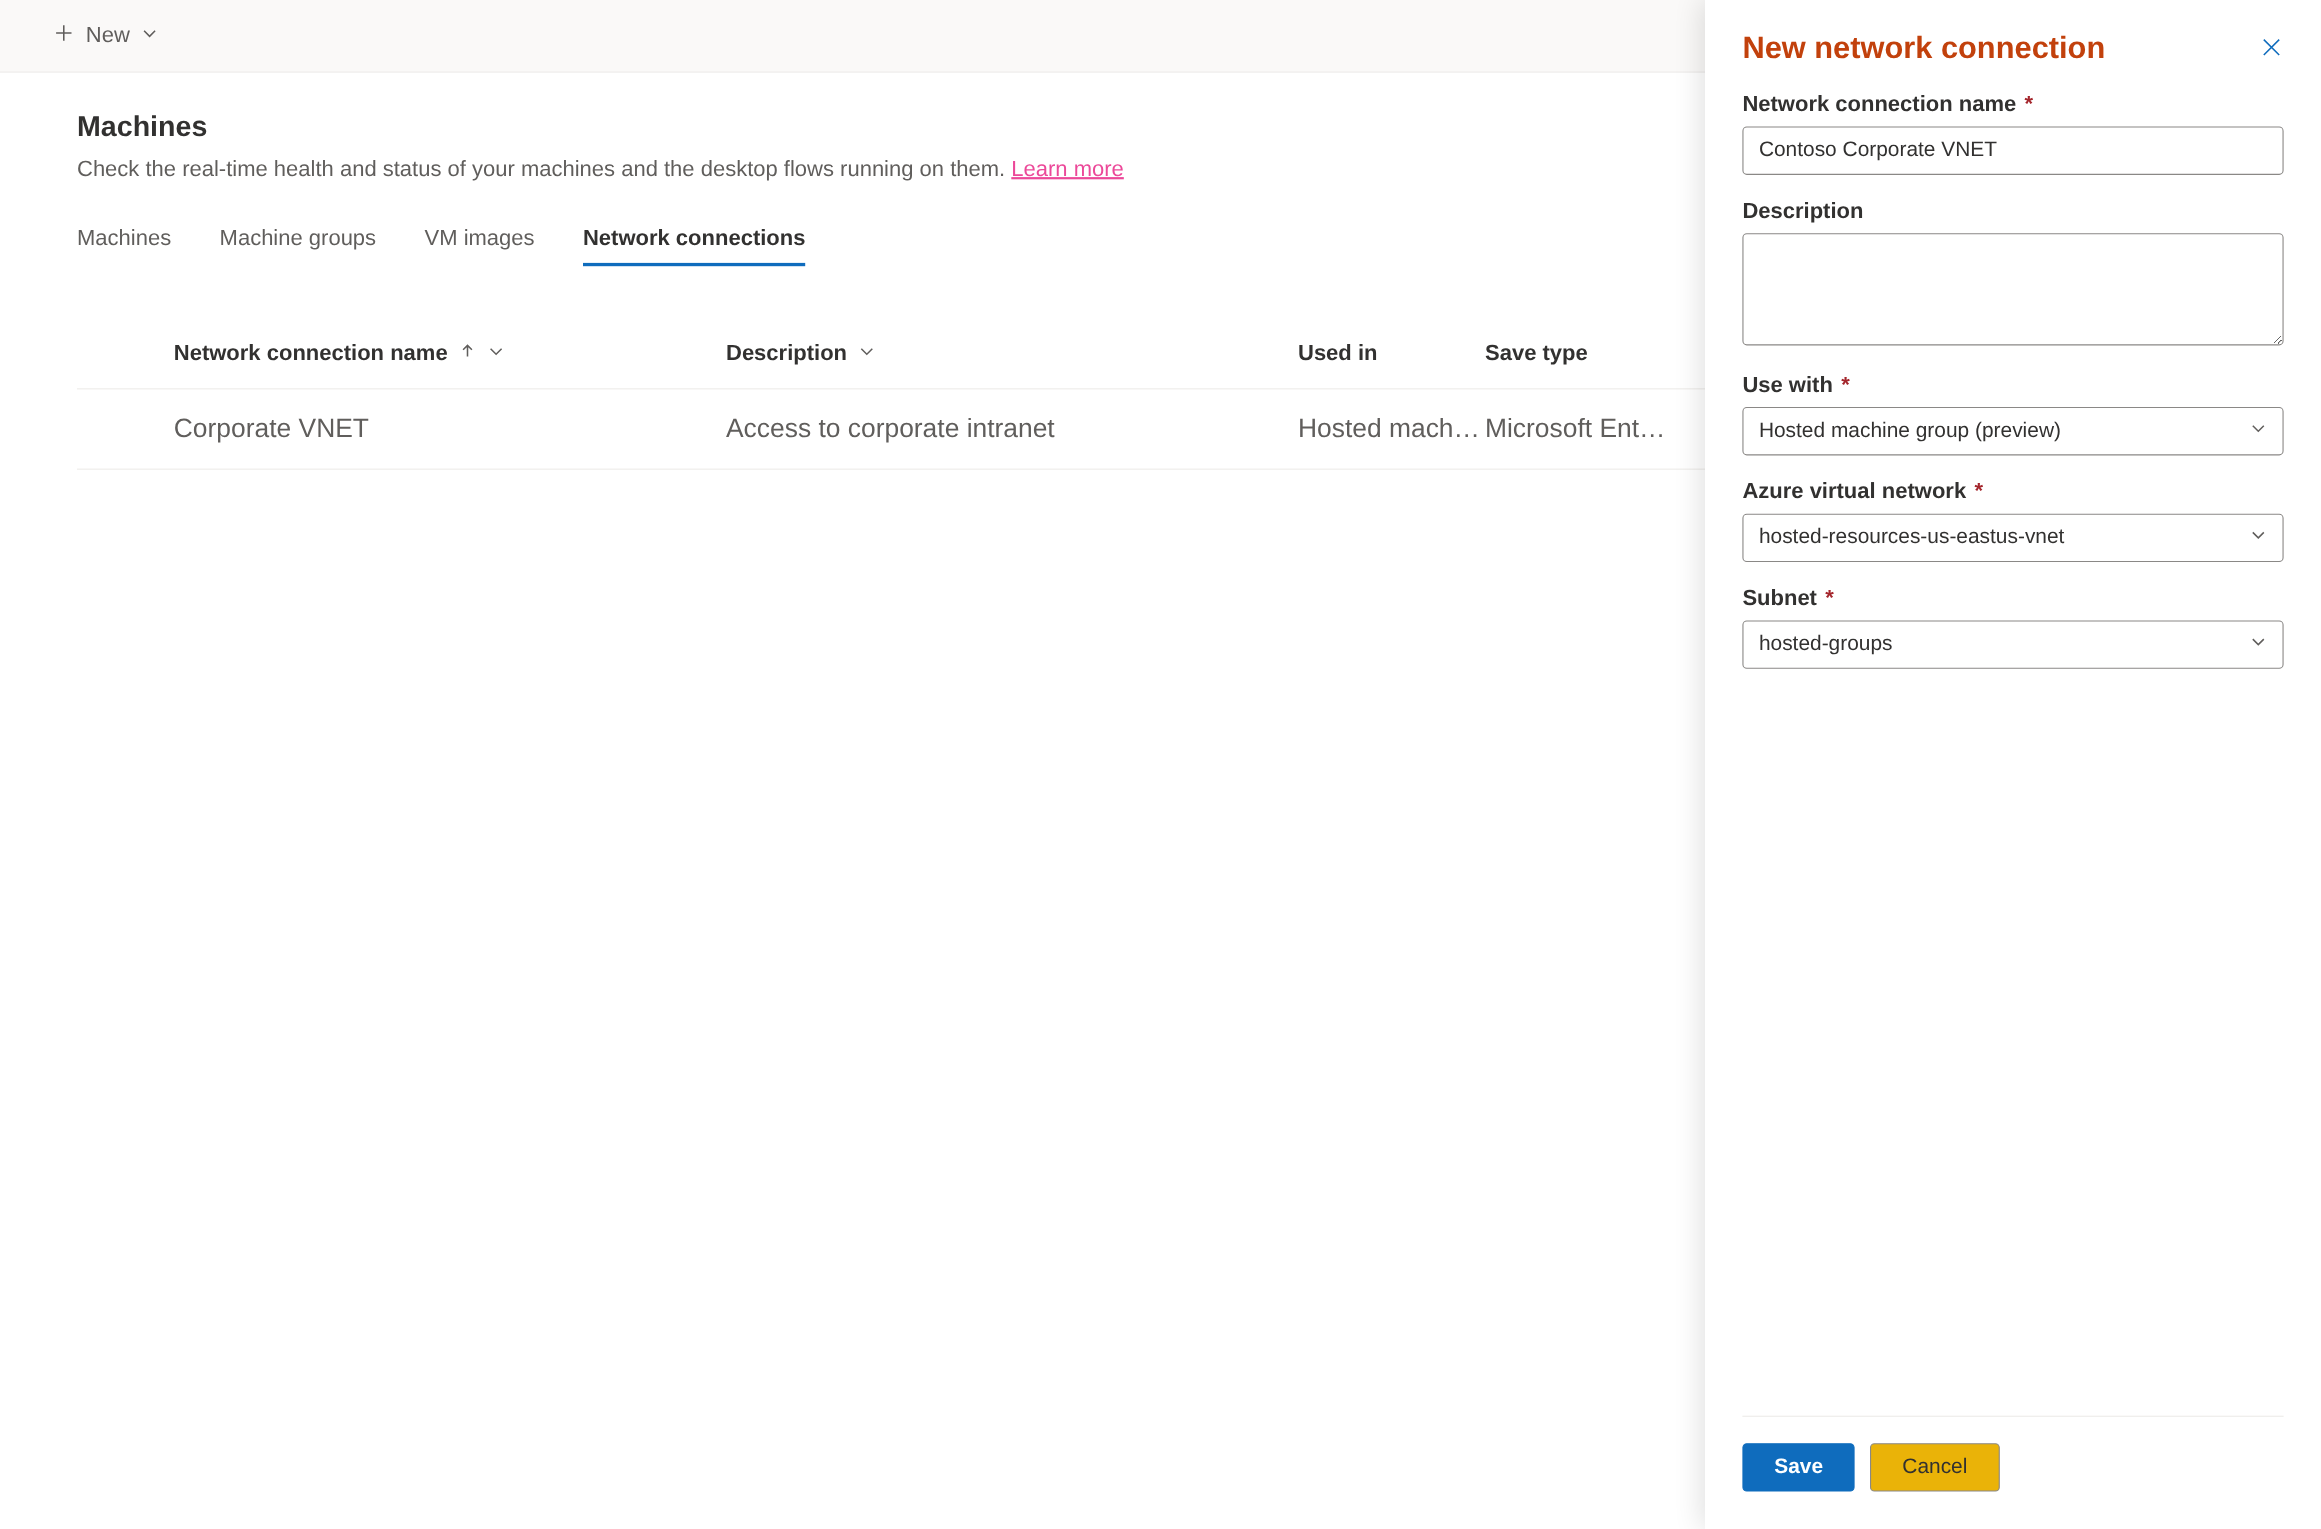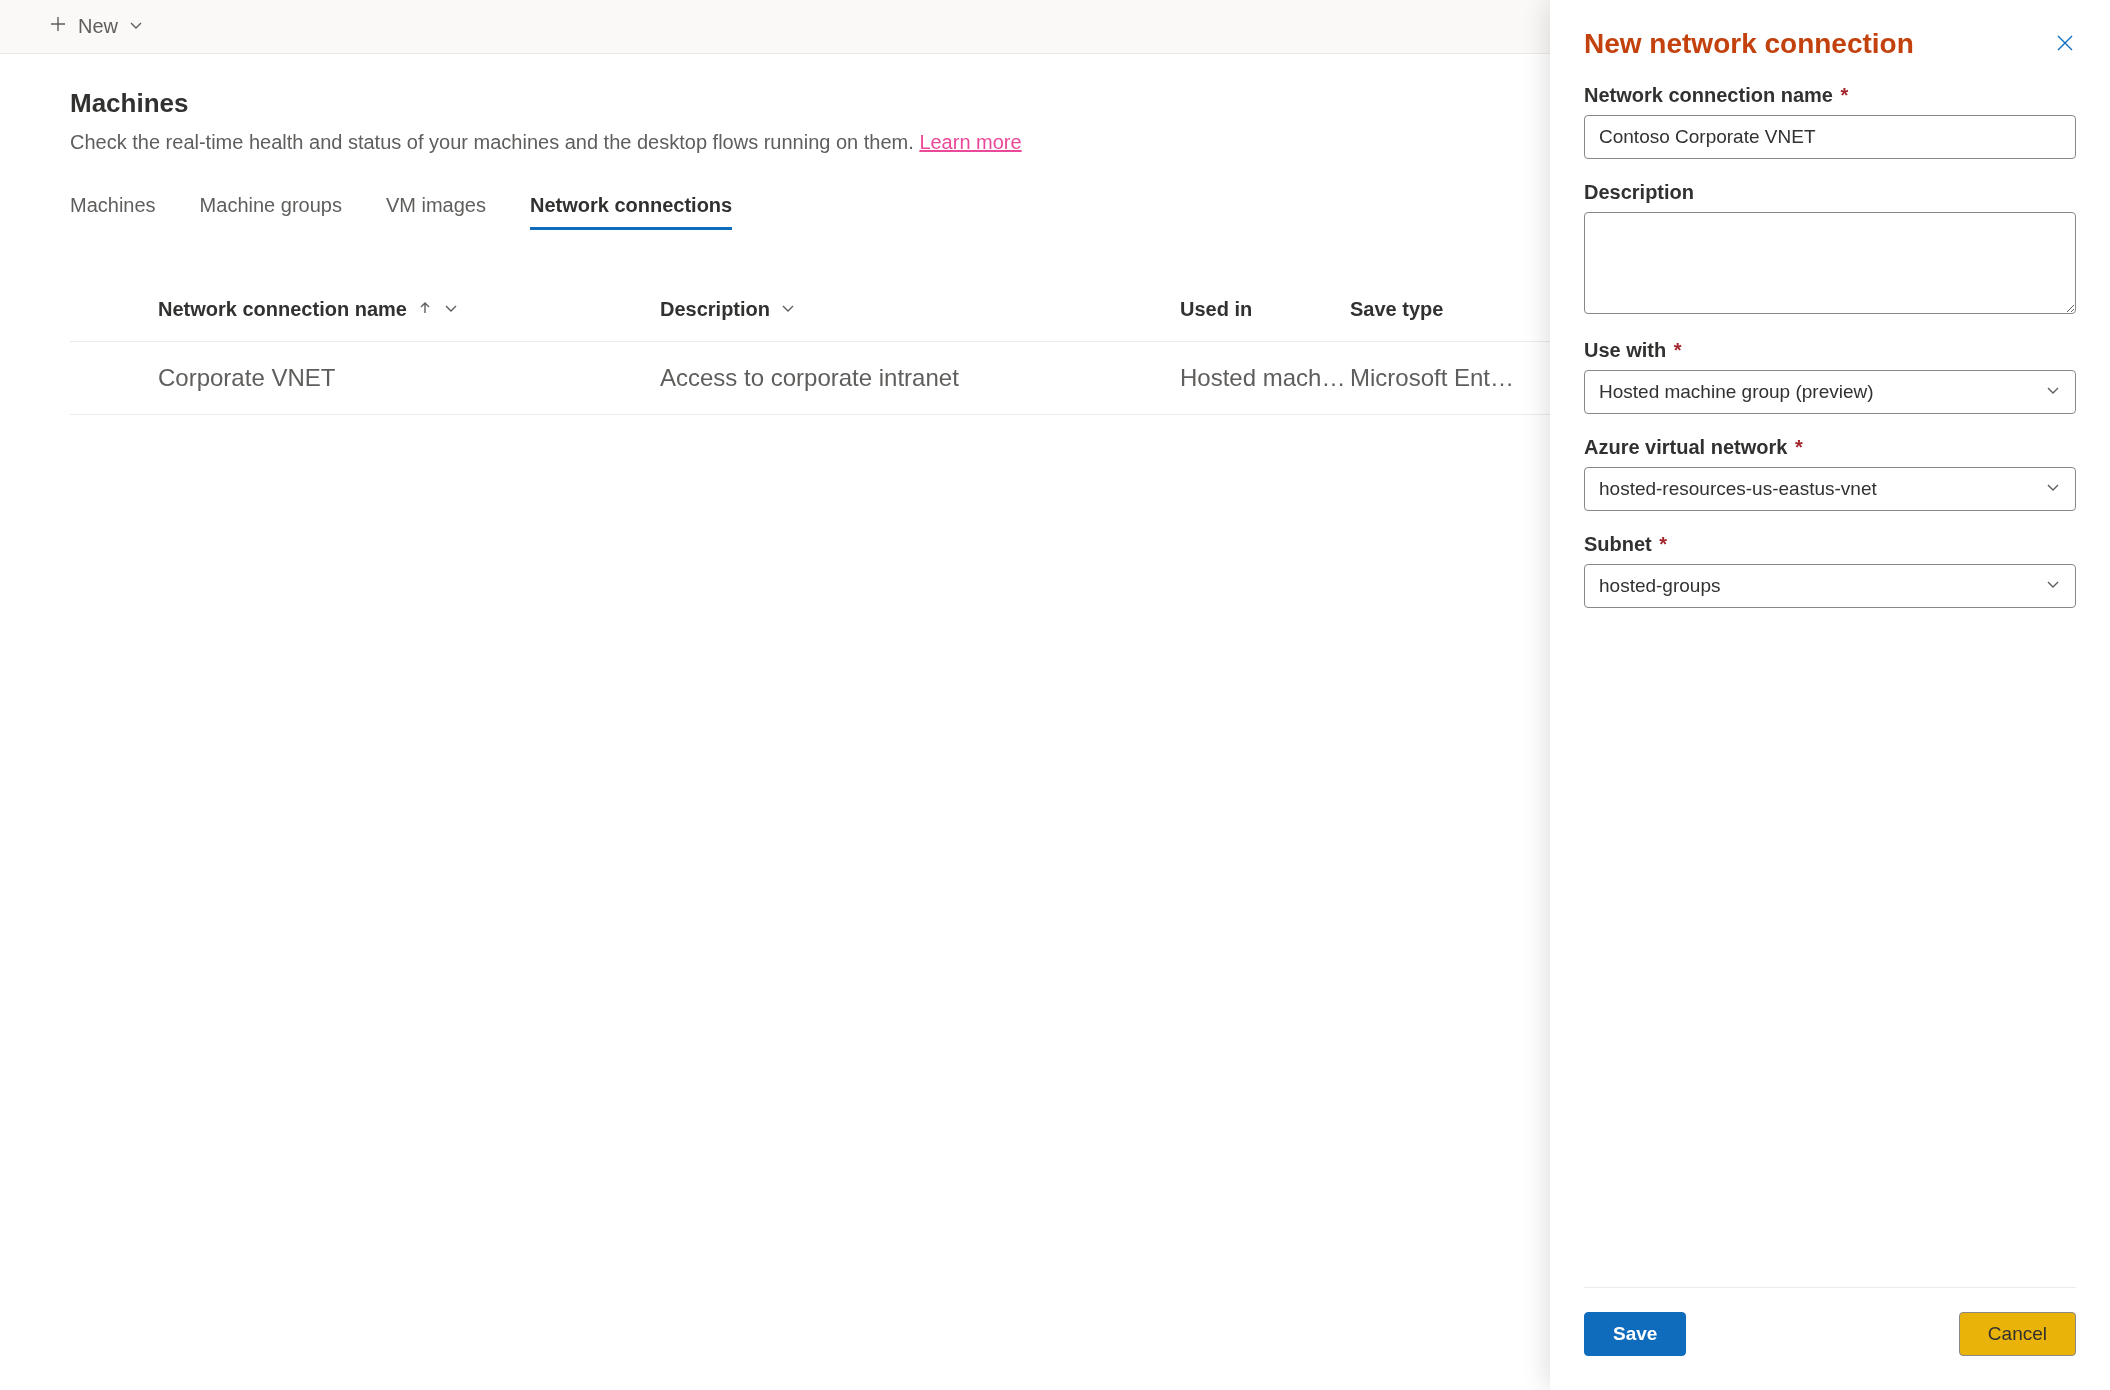--- a/index.html
+++ b/index.html
@@ -9,21 +9,21 @@
       color: #323130;
       background: #ffffff;
       overflow: hidden;
     }
     .app {
       width: 2110px;
       height: 1390px;
       position: relative;
     }
     .topbar {
-      height: 54px;
+      height: 66px;
       background: #faf9f8;
       border-bottom: 1px solid #edebe9;
       display: flex;
       align-items: center;
       padding: 0 48px;
       gap: 10px;
     }
     .topbar-new {
       display: flex;
       align-items: center;
@@ -151,21 +151,20 @@
       justify-content: space-between;
       align-items: center;
       cursor: pointer;
     }
     .select-text { flex: 1; }
     .panel-footer {
       padding: 24px 0 34px 0;
       border-top: 1px solid #edebe9;
       display: flex;
       gap: 14px;
-      justify-content: space-between;
     }
     .btn {
       padding: 10px 28px;
       font-size: 19px;
       border-radius: 4px;
       cursor: pointer;
       font-family: inherit;
     }
     .btn-primary {
       background: #0f6cbd;

